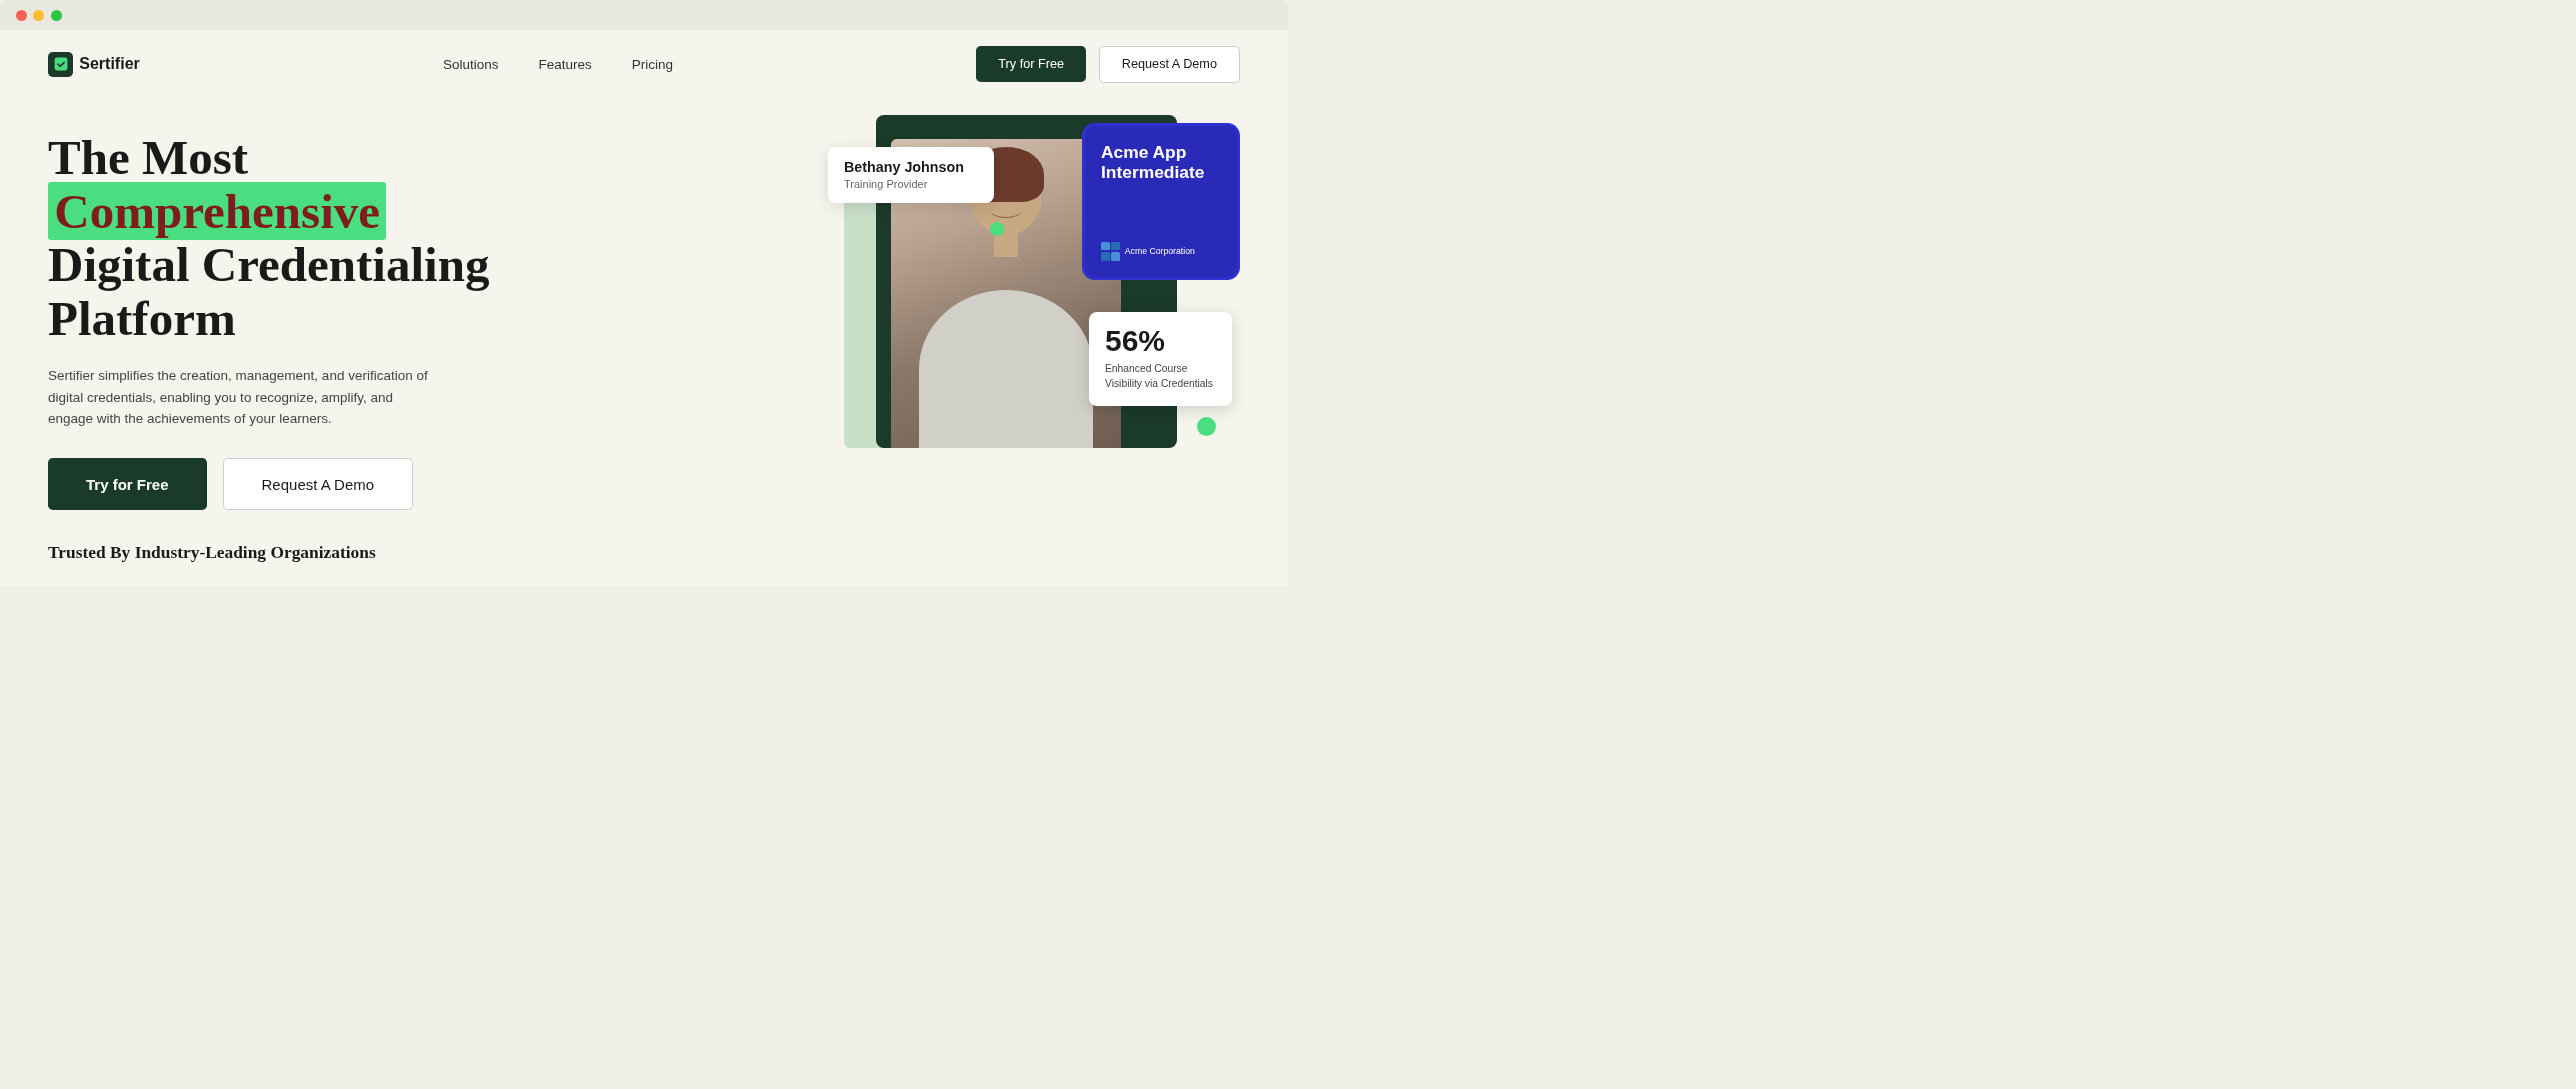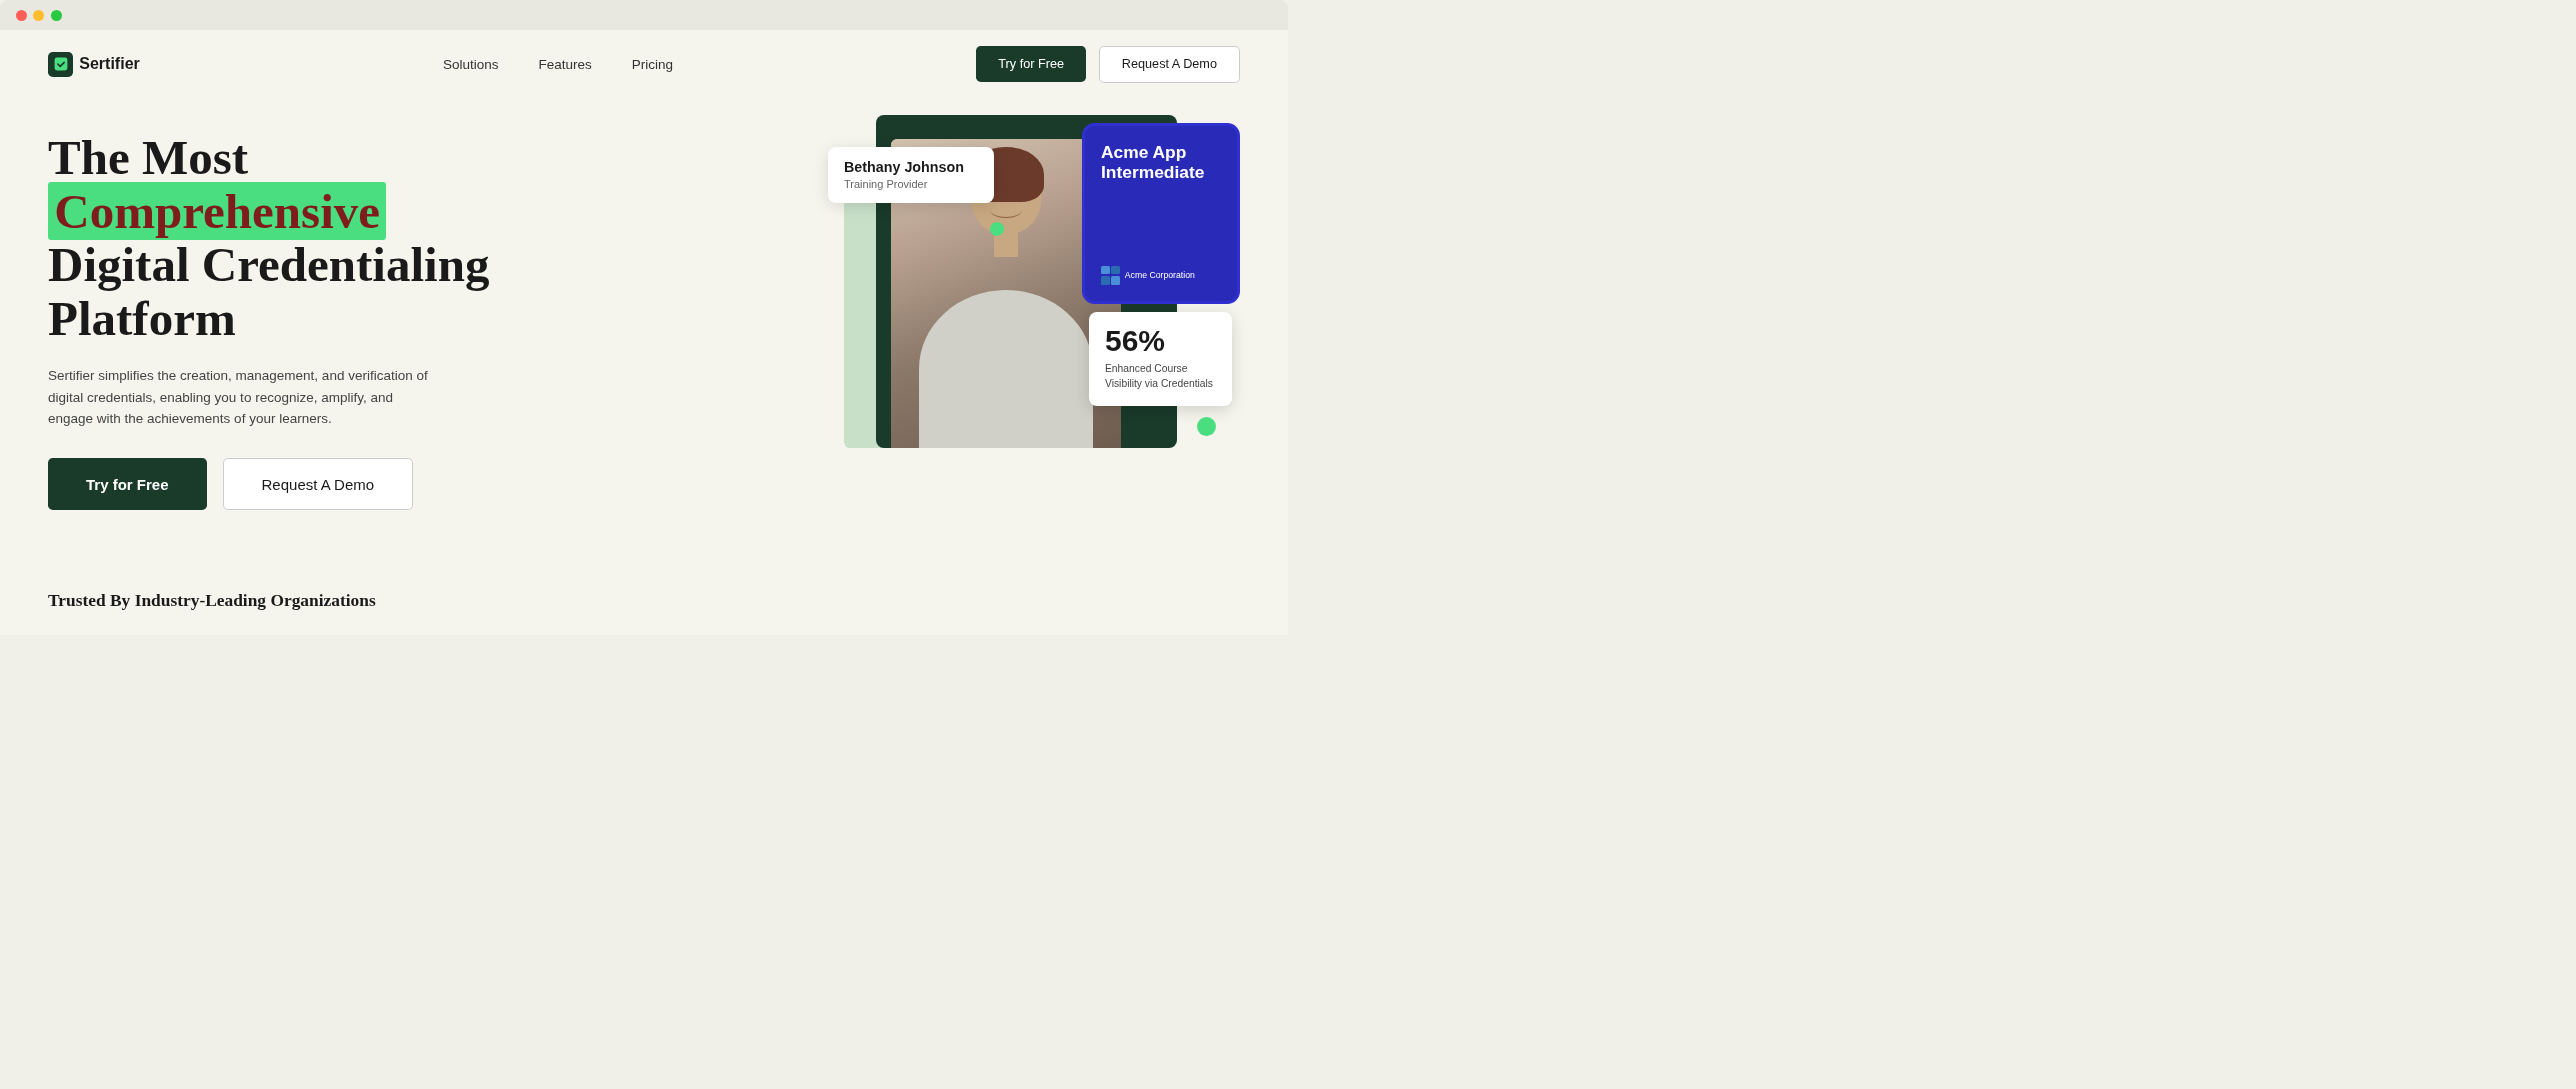--- a/index.html
+++ b/index.html
@@ -236,21 +236,21 @@
       background: linear-gradient(160deg, #d4c4b0 0%, #b8a090 30%, #8a7868 60%, #6e5c50 100%);
       position: relative;
     }
 
     
     .acme-card {
       position: absolute;
       top: 8px;
       right: 0;
       width: 158px;
-      height: 181px;
+      height: 157px;
       background: #2a2ab8;
       border-radius: 12.7px;
       z-index: 5;
       padding: 16px;
       display: flex;
       flex-direction: column;
       justify-content: space-between;
       border: 3.2px solid #3030d0;
     }
 
@@ -357,21 +357,20 @@
 
     .stats-label {
       font-size: 10.3px;
       color: #444;
       line-height: 1.4;
     }
 
     
     .trusted-section {
       padding: 0 48px 24px 48px;
-      margin-top: 48px;
     }
 
     .trusted-title {
       font-size: 17.4px;
       font-weight: 700;
       color: #1a1a1a;
       font-family: Georgia, serif;
     }
   </style>
 </head>

